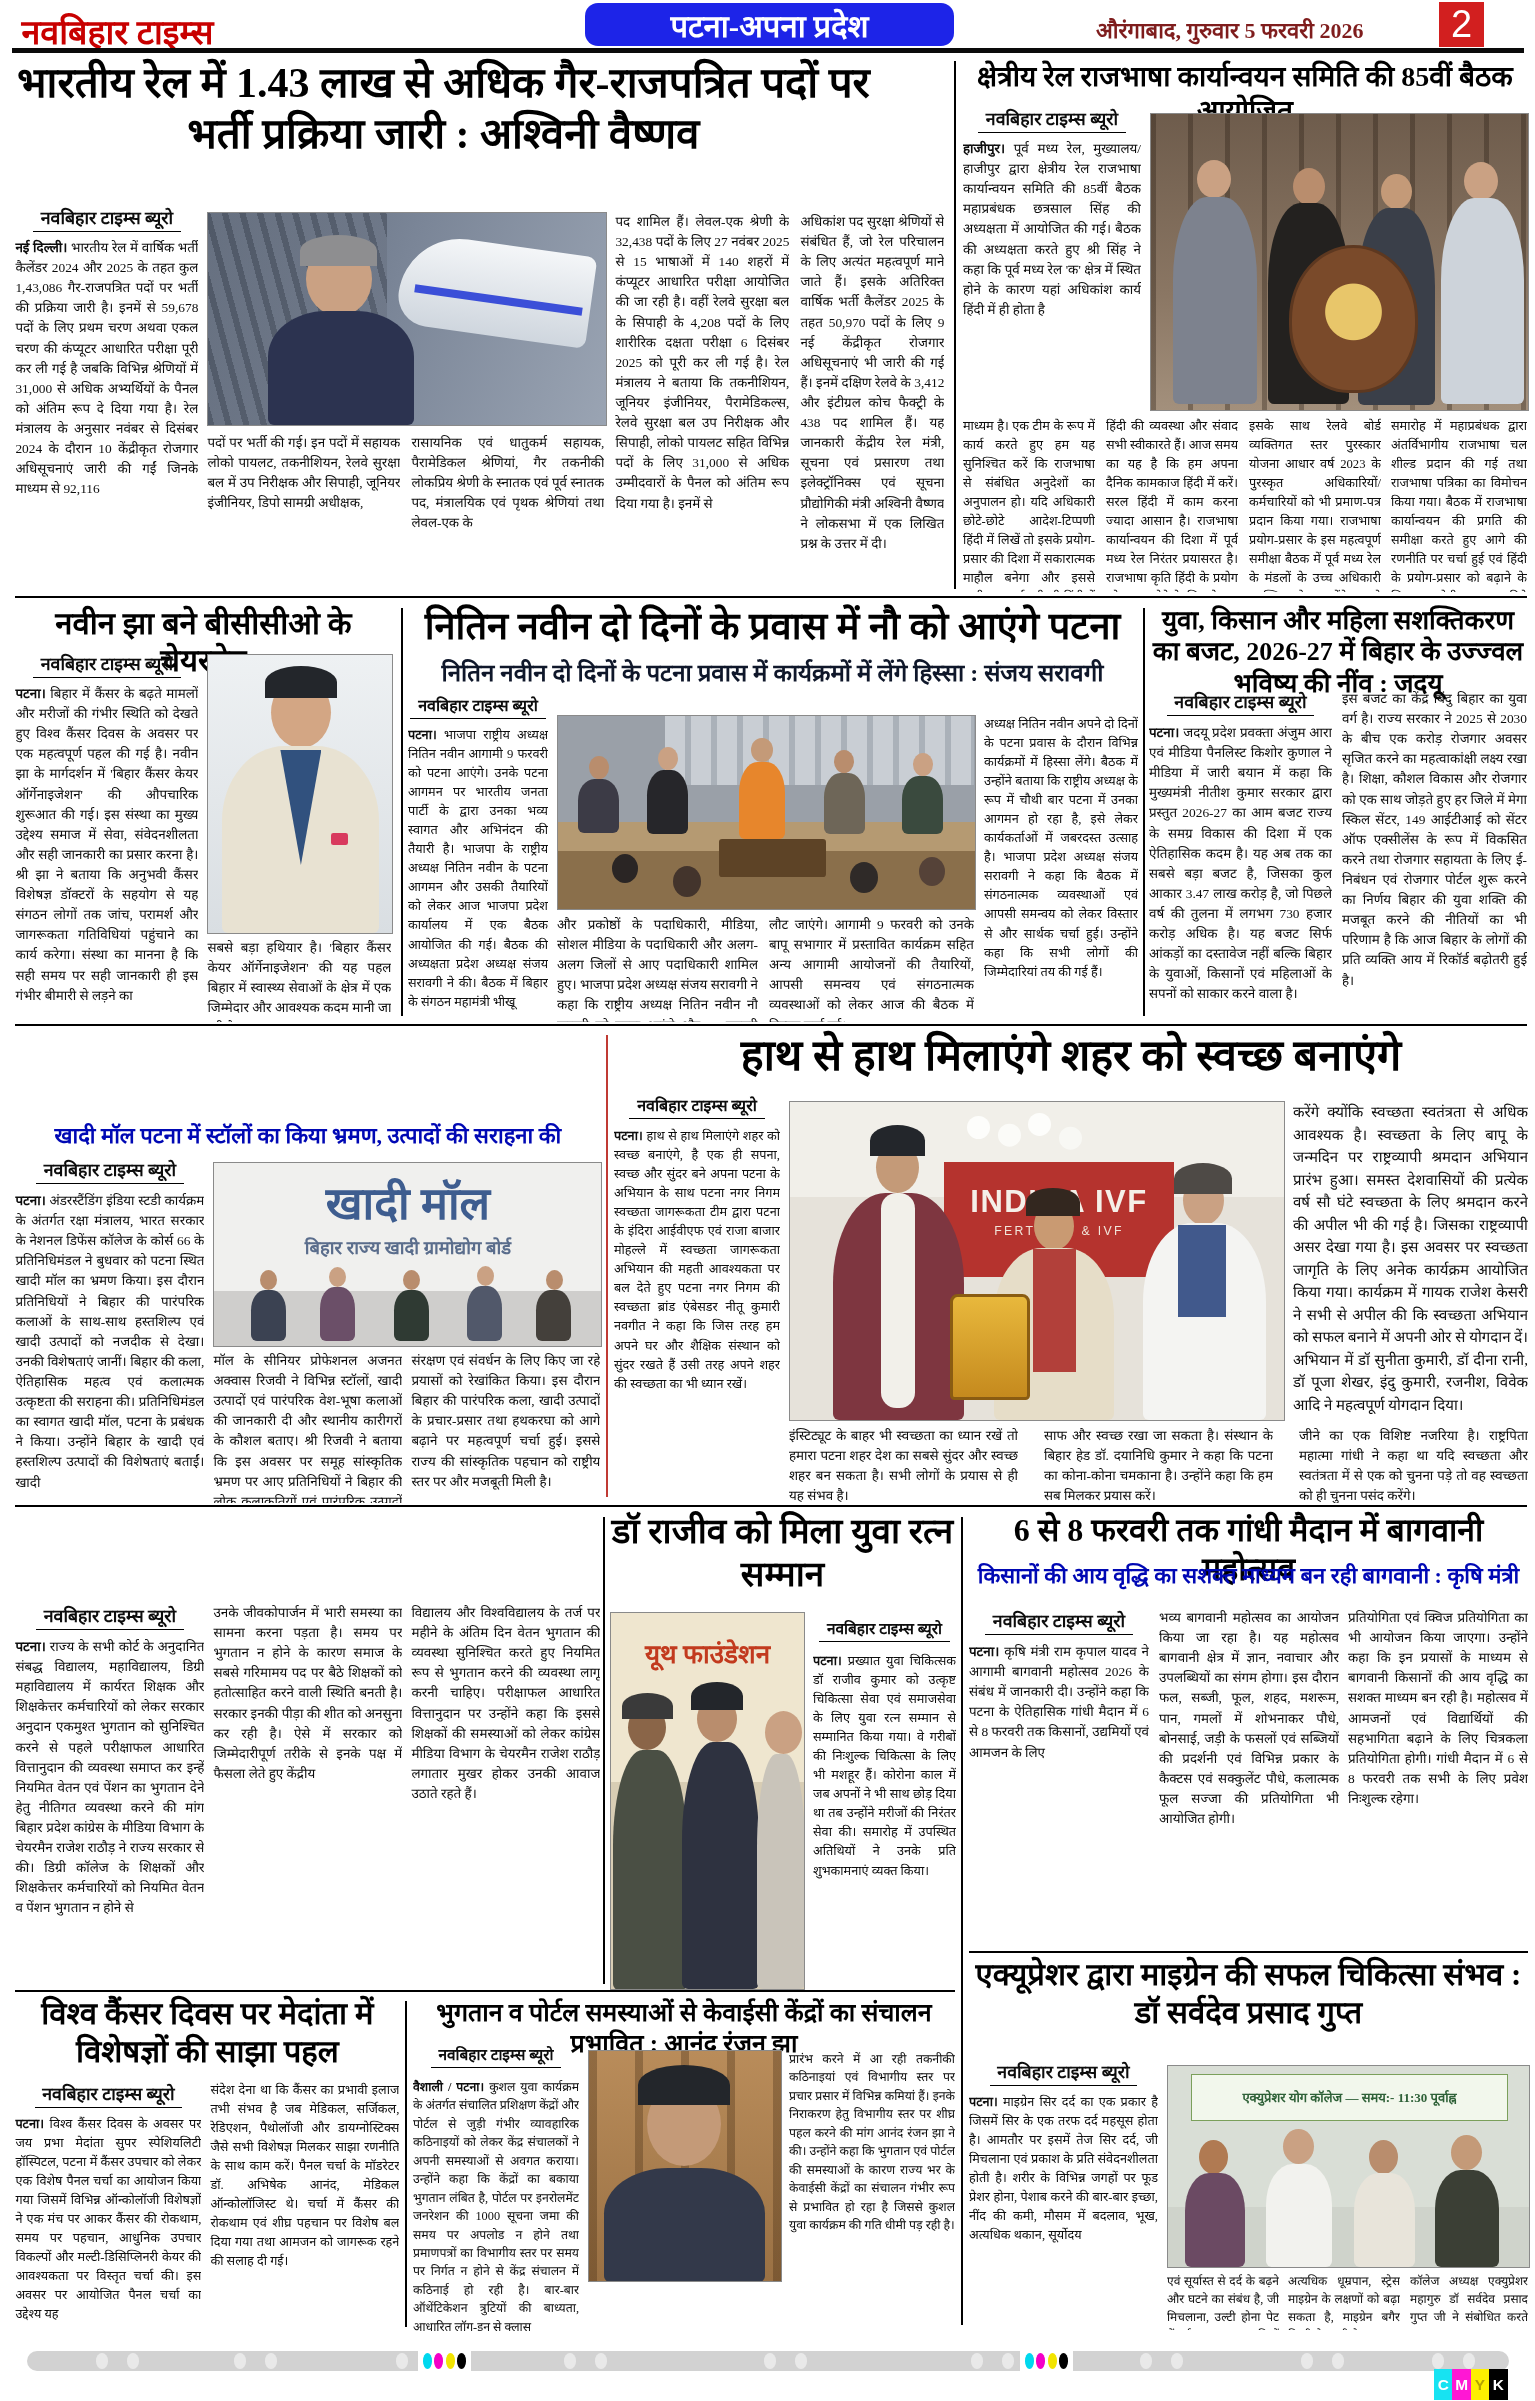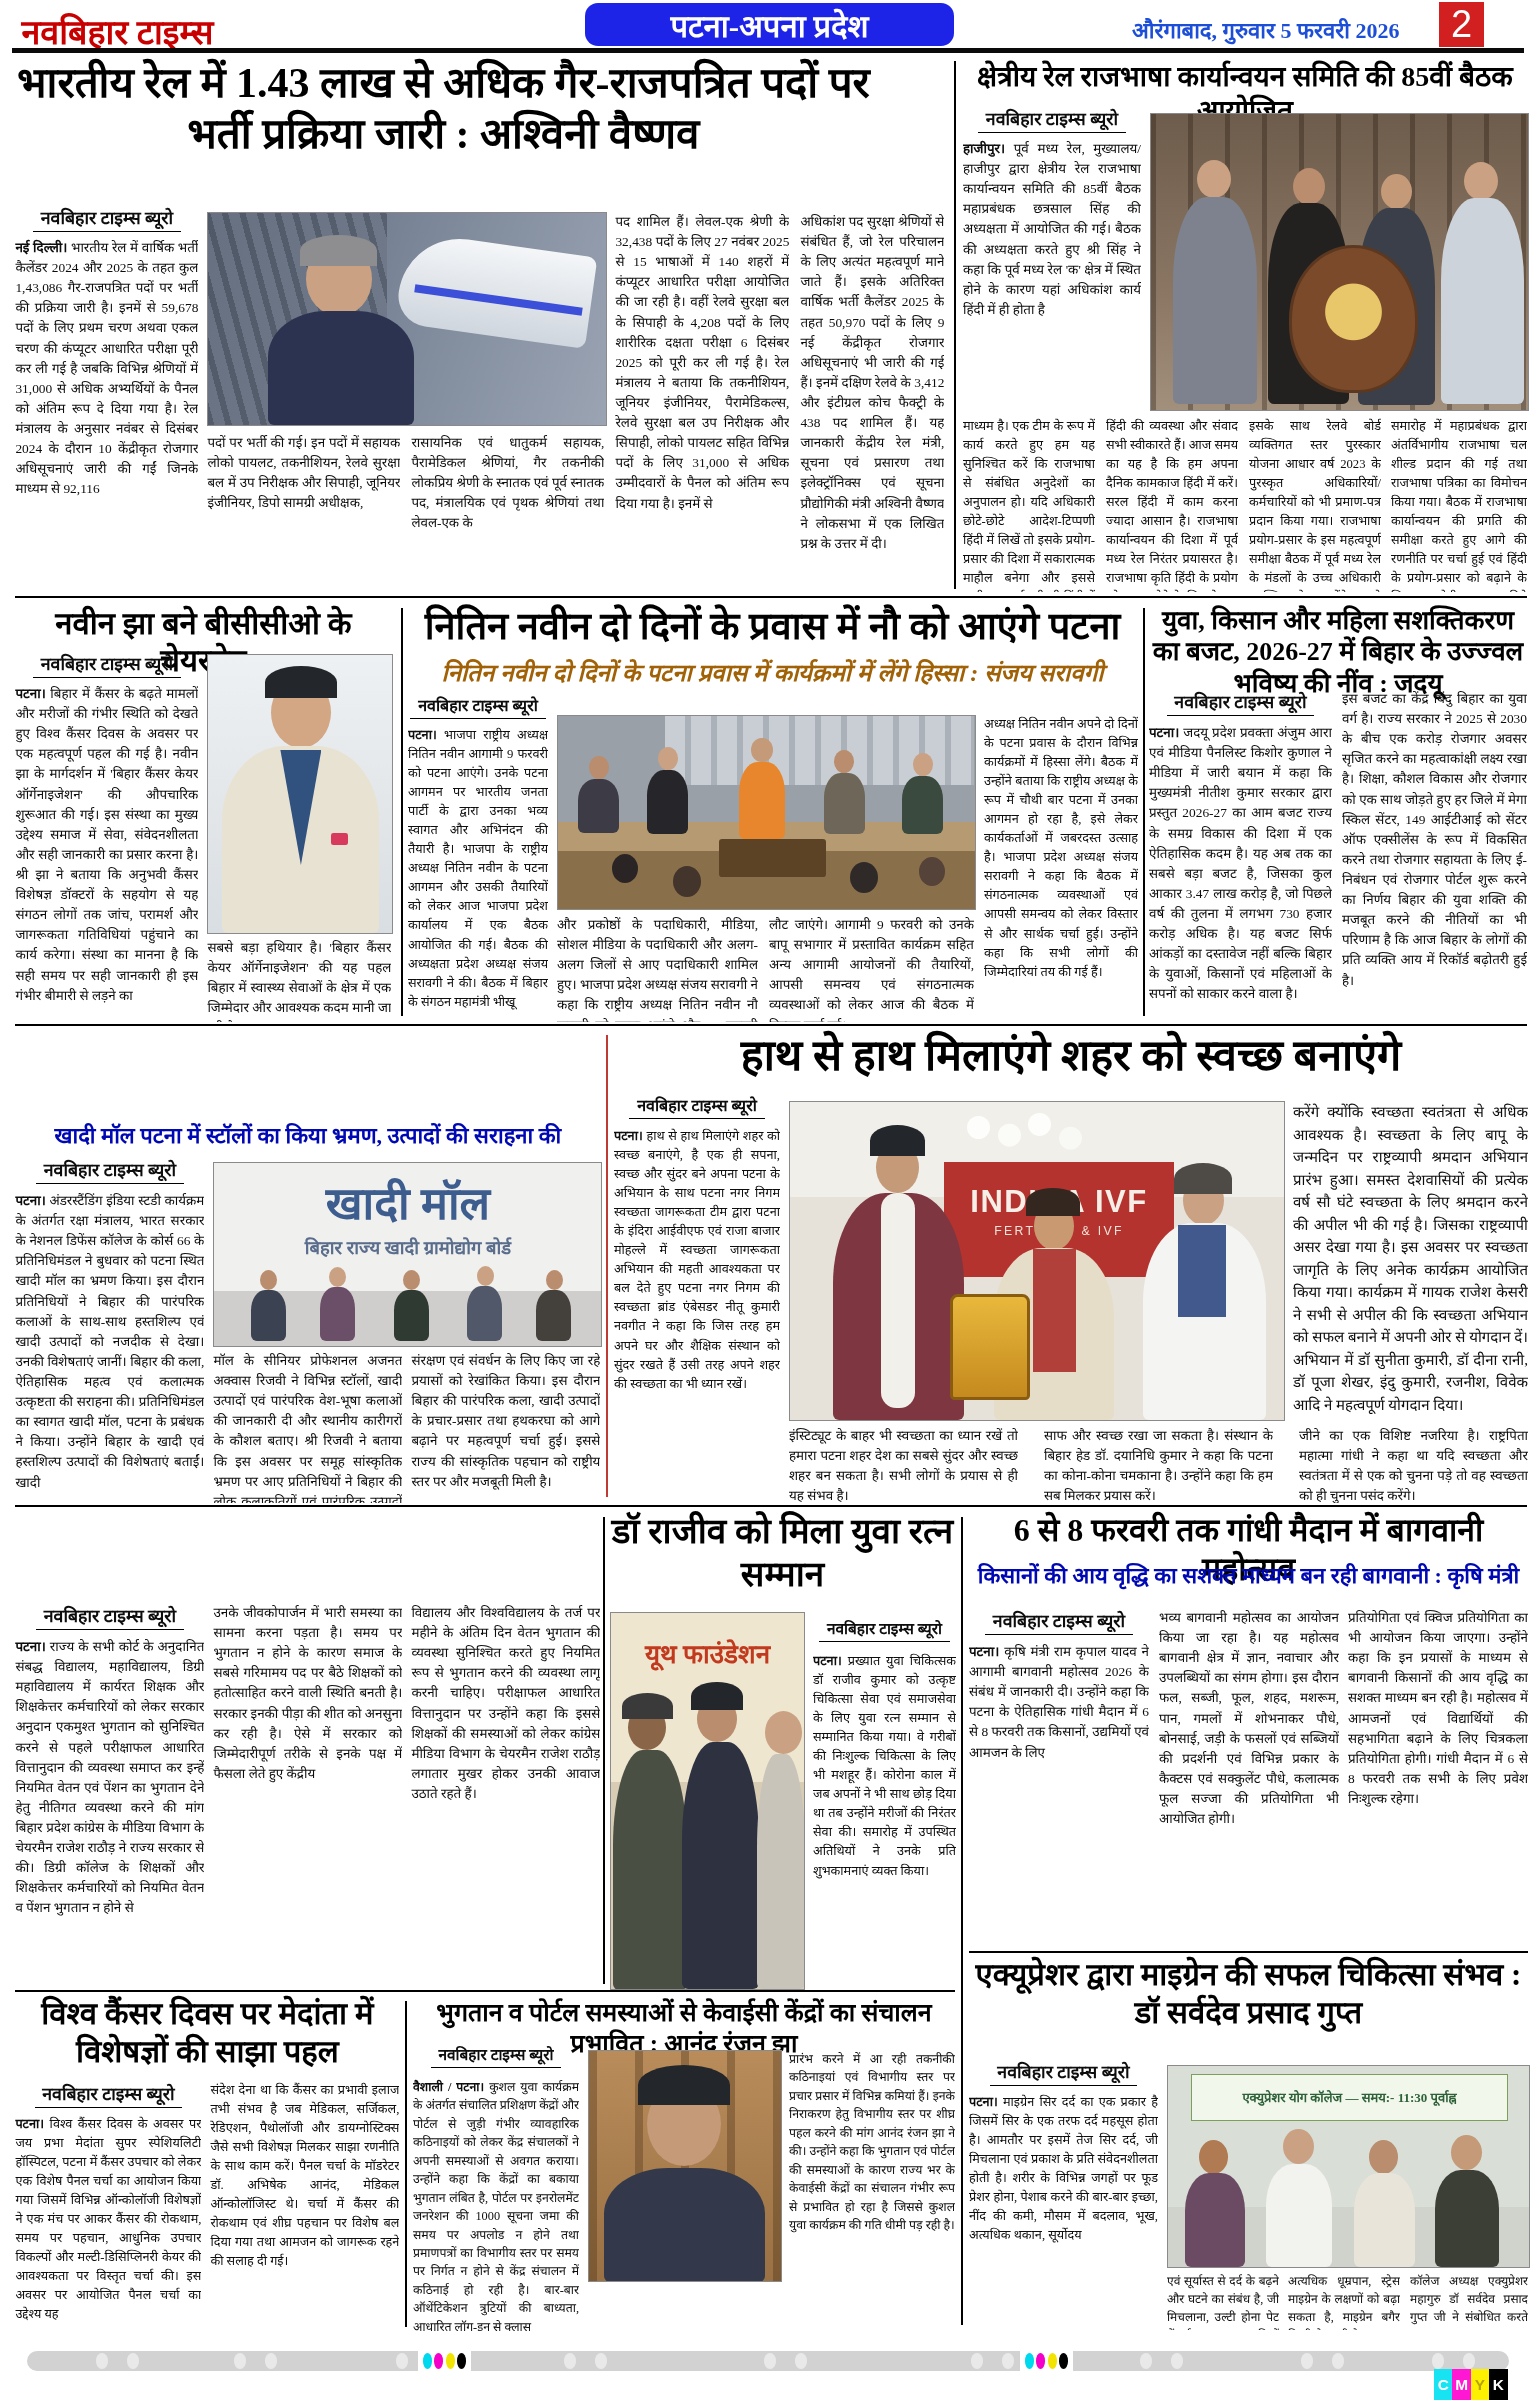--- a/index.html
+++ b/index.html
@@ -3,35 +3,35 @@
 <meta charset="utf-8">
 <style>
   html,body{margin:0;padding:0;background:#e9e9e9;}
   .page{position:relative;width:1535px;height:2401px;background:#ffffff;margin:0 auto;
         font-family:"Liberation Serif",serif;color:#0d0d0d;overflow:hidden;}
   .abs{position:absolute;}
   .block{position:absolute;}
   .headline{font-weight:bold;text-align:center;line-height:1.22;color:#000;
             font-family:"Liberation Serif",serif;}
   .subhead{font-weight:bold;text-align:center;line-height:1.25;}
-  .subhead.red{color:#a16207;font-style:italic;}
+  .subhead.red{color:#0f172a;}
   .subhead.blue{color:#0008b4;}
   .byl{font-weight:bold;font-size:17.7px;text-align:center;}
   .byl span{display:inline-block;border-bottom:1.5px solid #000;padding:0 7.7px 2.3px 7.7px;}
   .col{position:absolute;font-size:13.4px;line-height:1.5;text-align:justify;overflow:hidden;}
   .col b{font-weight:bold;}
   .photo{position:absolute;overflow:hidden;border:0.8px solid #8a8a8a;background:#c9c9c9;}
   .vr{position:absolute;width:1.5px;background:#000;}
   .hr{position:absolute;height:1.5px;background:#000;}
   .thickrule{position:absolute;height:4.6px;background:#0a0a0a;}
   
   .masthead{font-size:34px;font-weight:bold;color:#c80000;}
   .sectionbox{background:#1d24e8;color:#fff;font-weight:bold;font-size:31px;
               display:flex;align-items:center;justify-content:center;}
-  .dateline-top{color:#1d4ed8;font-weight:bold;font-size:22px;margin-left:36px;}
+  .dateline-top{color:#7f1d1d;font-weight:bold;font-size:22px;}
   .pagenumbox{background:#d21f1f;color:#fff;font-size:38px;display:flex;
               align-items:center;justify-content:center;font-family:"Liberation Sans",sans-serif;}
   .ph-head{position:absolute;border-radius:50%;}
   .ph-torso{position:absolute;border-radius:40% 40% 6.1px 6.1px;}
   
   .footbar{position:absolute;background:#d2d2d2;border-radius:10px;}
   .oval{position:absolute;background:#e9e9e9;border-radius:50%;width:12.3px;height:15.4px;top:2.3px;}
   .cmyk-dots{position:absolute;display:flex;gap:2.3px;background:#fff;padding:0 4.6px;height:20px;align-items:center;}
   .cmyk-dots i{display:block;width:9.2px;height:15.4px;border-radius:50%;}
   .regblock{position:absolute;display:flex;}

